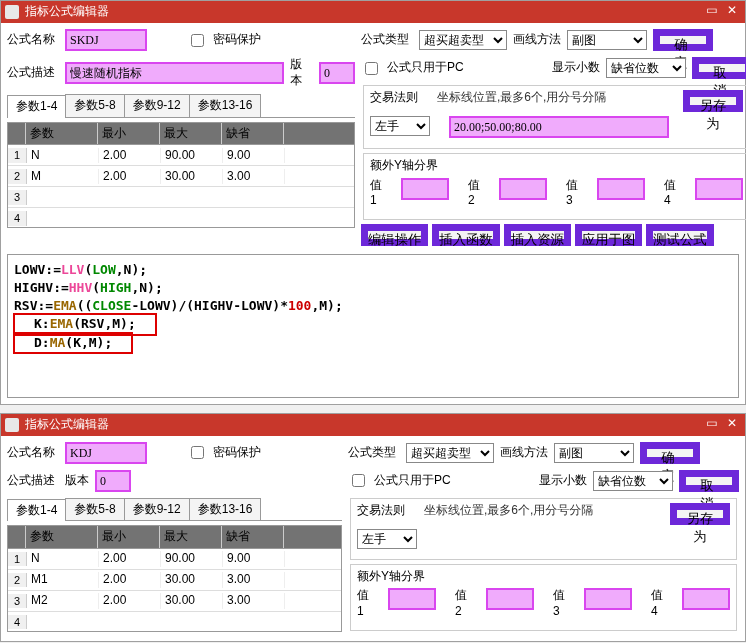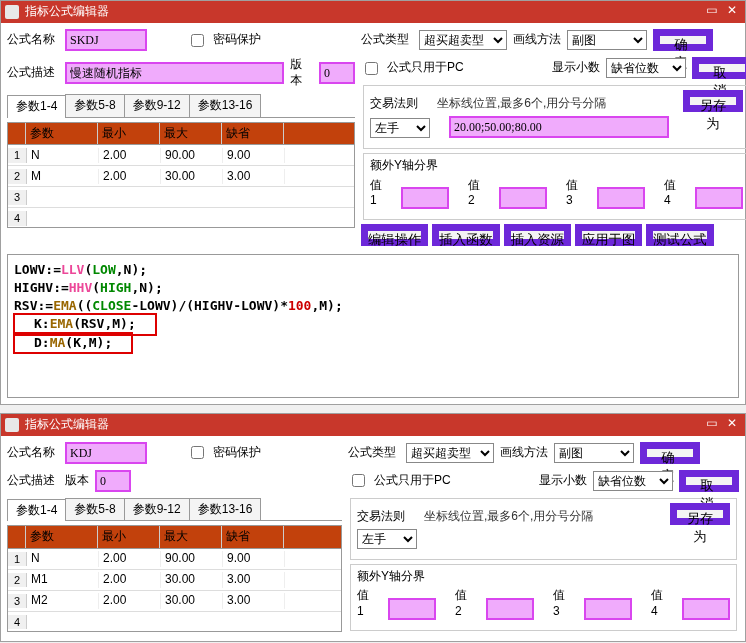--- a/index.html
+++ b/index.html
@@ -12,30 +12,30 @@
 .col-left{width:380px}
 .col-right{flex:1}
 .row{display:flex;align-items:center;margin-bottom:6px;gap:6px}
 label.fld{min-width:52px}
 input[type=text]{border:2px solid #d946ef;background:#f0abfc;height:18px;padding:0 3px;font:12px/18px SimSun}
 .chk{width:13px;height:13px}
 .tabs{display:flex;border-bottom:1px solid #999;margin-bottom:4px}
 .tab{padding:3px 8px;border:1px solid #999;border-bottom:none;background:#f4f4f4;margin-right:-1px;cursor:pointer}
 .tab.active{background:#fff;position:relative;top:1px}
 .grid{border:1px solid #999;background:#fff}
-.grid-hdr{display:flex;background:#c2410c;border-bottom:1px solid #999}
+.grid-hdr{display:flex;background:#737373;border-bottom:1px solid #999}
 .grid-hdr div{padding:3px 4px;border-right:1px solid #ccc;box-sizing:border-box}
 .grid-body{}
 .grid-row{display:flex;border-bottom:1px solid #ddd;height:20px;align-items:center}
 .grid-row .rownum{width:18px;background:#f0f0f0;border-right:1px solid #ccc;text-align:center;font-size:11px}
 .grid-row .cell{padding:0 4px;border-right:1px solid #eee;box-sizing:border-box}
 .sel{border:1px solid #888;background:#fff;height:20px;font:12px SimSun}
 .wbtn{border:7px solid #6d28d9;background:#f4f4f4;height:22px;padding:0 12px;cursor:pointer;letter-spacing:4px}
 .wbtn.narrow{padding:0 4px;letter-spacing:0}
-.rule-row{display:flex;align-items:flex-end;gap:19px;margin-bottom:4px}
+.rule-row{display:flex;align-items:flex-start;gap:19px;margin-bottom:4px}
 .code{border:1px solid #999;background:#fff;padding:6px;font:bold 13px/1.4 "NSimSun",Consolas,monospace;min-height:130px;margin:2px 6px 6px 6px;white-space:pre}
 .vbox{border:1px solid #ccc;padding:4px 6px 6px 6px;margin-bottom:4px}
 .btnrow{display:flex;gap:4px;flex-wrap:wrap}.kw-red{color:#cc0000}.kw-green{color:#008800}.kw-pink{color:#ec4899}.kw-brown{color:#996600}
 .redbox{border:2px solid #d00;display:inline-block;padding:0 19px;margin:-2px -1px}
 .c1{width:72px}.c2{width:62px}.c3{width:62px}.c4{width:62px}
 .num-in{width:56px}
 .container{position:relative;padding-bottom:4px}
 .btnrow .wbtn{letter-spacing:0;padding:0 0}
 </style>
 </head>

